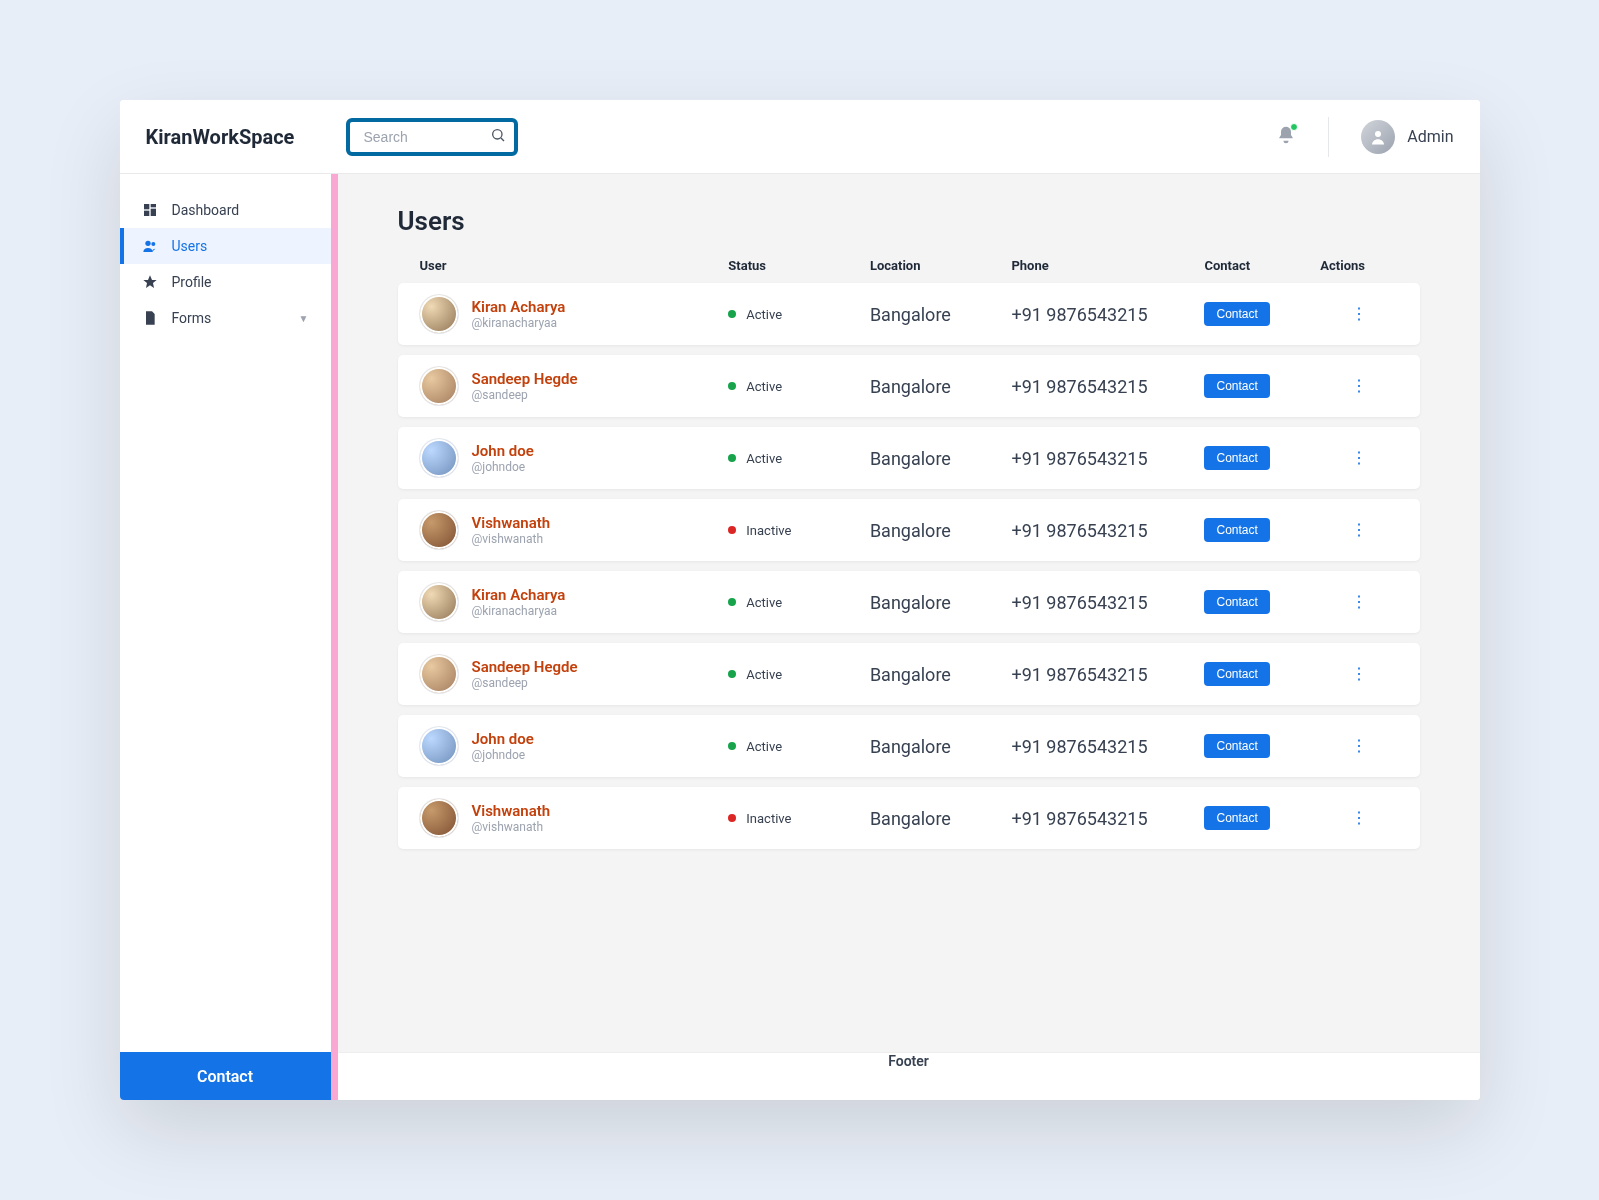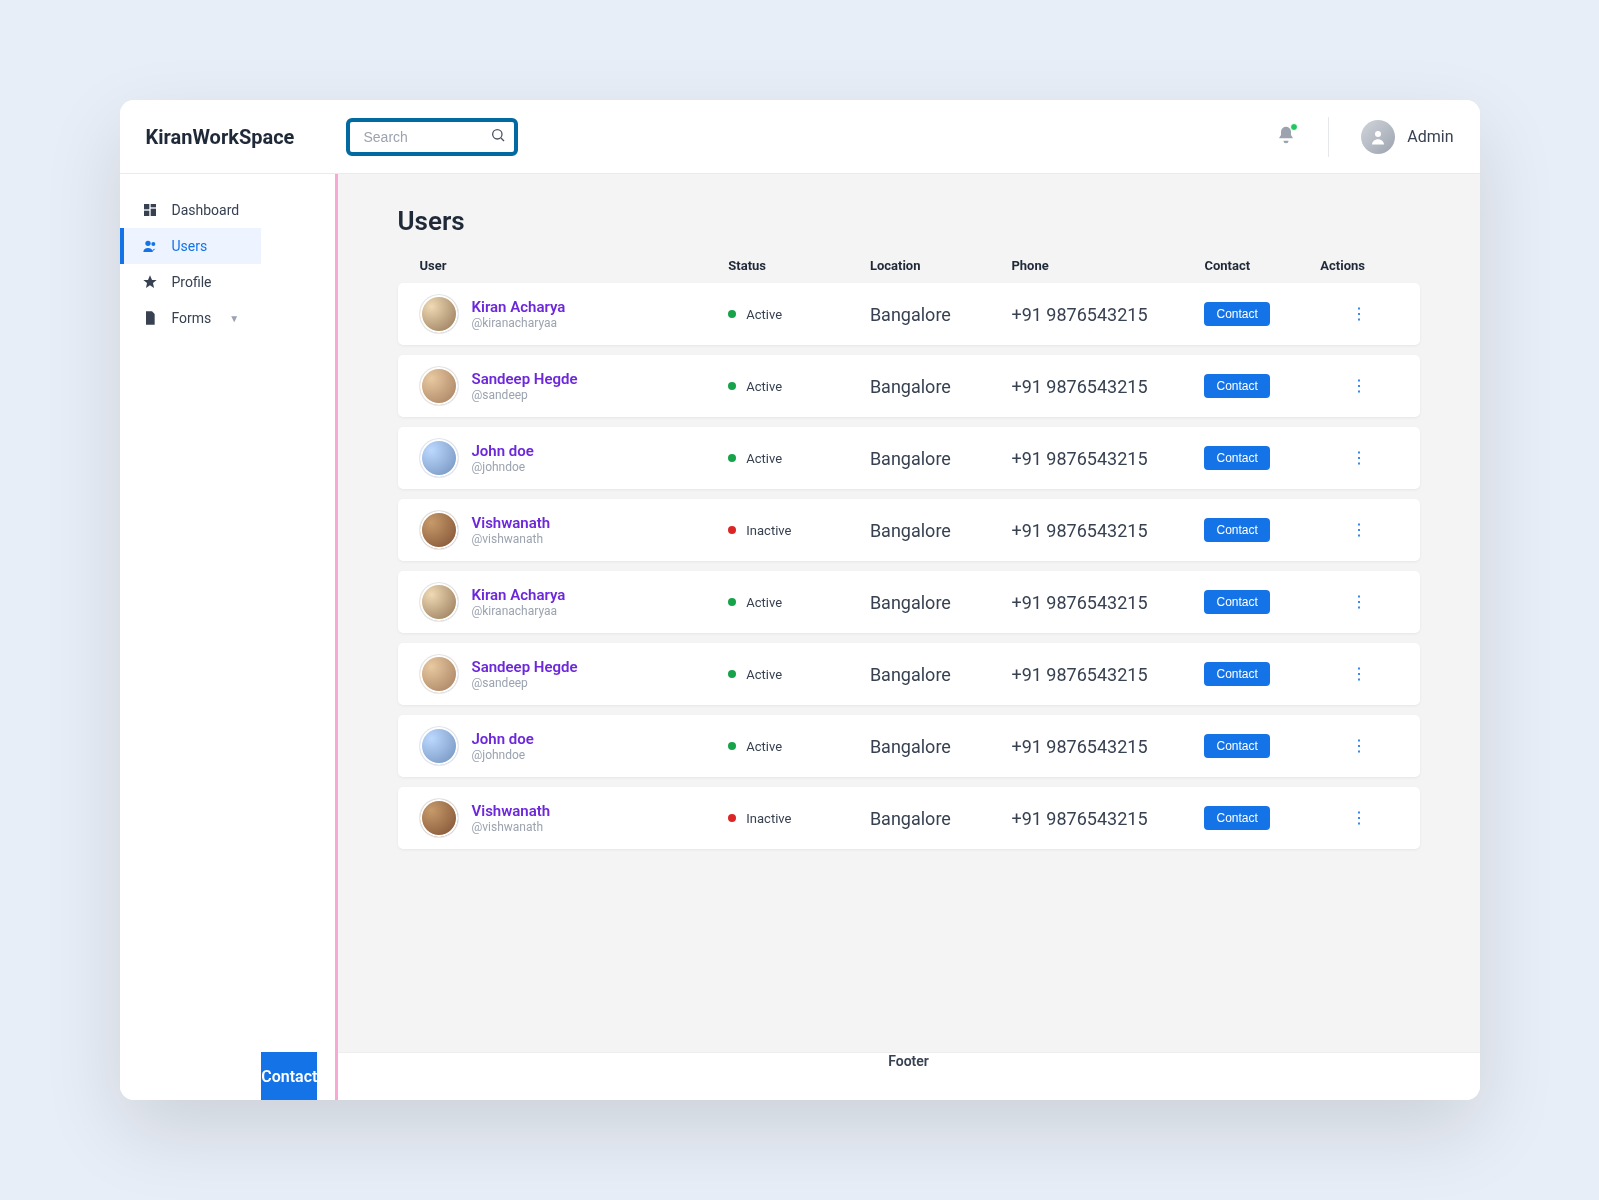--- a/index.html
+++ b/index.html
@@ -9,21 +9,21 @@
   width: 1599px;
   height: 1200px;
   display: flex;
   align-items: center;
   justify-content: center;
 }
 .app-window {
   width: 1360px;
   height: 1000px;
   background: #fff;
-  border-radius: 14px;
+  border-radius: 4px;
   box-shadow: 0 30px 80px rgba(0,0,0,0.12);
   overflow: hidden;
   display: flex;
   flex-direction: column;
 }
 .topbar {
   height: 74px;
   display: flex;
   align-items: center;
   border-bottom: 1px solid #eaeaea;
@@ -80,23 +80,23 @@
   background: linear-gradient(135deg,#d1d5db,#9ca3af);
   display: flex; align-items: center; justify-content: center;
   color: #fff; font-size: 12px;
 }
 .user-name { font-size: 16px; color: #374151; }
 
 .body-row { flex: 1; display: flex; min-height: 0; }
 .sidebar {
   width: 218px;
   background: #fff;
-  border-right: 3px solid #f9a8d4;
-  display: flex;
-  flex-direction: row;
+  border-right: 7px solid #f9a8d4;
+  display: flex;
+  flex-direction: column;
   padding-top: 18px;
 }
 .nav { list-style: none; }
 .nav-item {
   display: flex;
   align-items: center;
   gap: 14px;
   padding: 10px 22px;
   font-size: 14px;
   color: #374151;
@@ -169,21 +169,21 @@
 .user-cell { display: flex; align-items: center; gap: 14px; }
 .avatar {
   width: 38px; height: 38px; border-radius: 50%;
   background: #cbd5e1;
   box-shadow: inset 0 0 0 2px #fff, 0 0 0 1px #e5e7eb;
 }
 .avatar.a1 { background: radial-gradient(circle at 30% 30%, #f0d9b5, #8b6f4e); }
 .avatar.a2 { background: radial-gradient(circle at 30% 30%, #e8c9a0, #a0785a); }
 .avatar.a3 { background: radial-gradient(circle at 30% 30%, #bcd8ff, #6b8bb5); }
 .avatar.a4 { background: radial-gradient(circle at 30% 30%, #c79a6b, #7a4a2e); }
-.u-name { font-size: 15px; font-weight: 600; color: #6d28d9; line-height: 1.2; }
+.u-name { font-size: 15px; font-weight: 600; color: #c2410c; line-height: 1.2; }
 .u-handle { font-size: 12px; color: #9ca3af; }
 .status-cell { display: flex; align-items: center; gap: 10px; font-size: 13px; color: #374151; }
 .dot { width: 8px; height: 8px; border-radius: 50%; }
 .dot.green { background: #16a34a; }
 .dot.red { background: #dc2626; }
 .loc-cell, .phone-cell { font-size: 18px; color: #374151; }
 .contact-btn {
   background: #1473e6;
   color: #fff;
   border: none;

